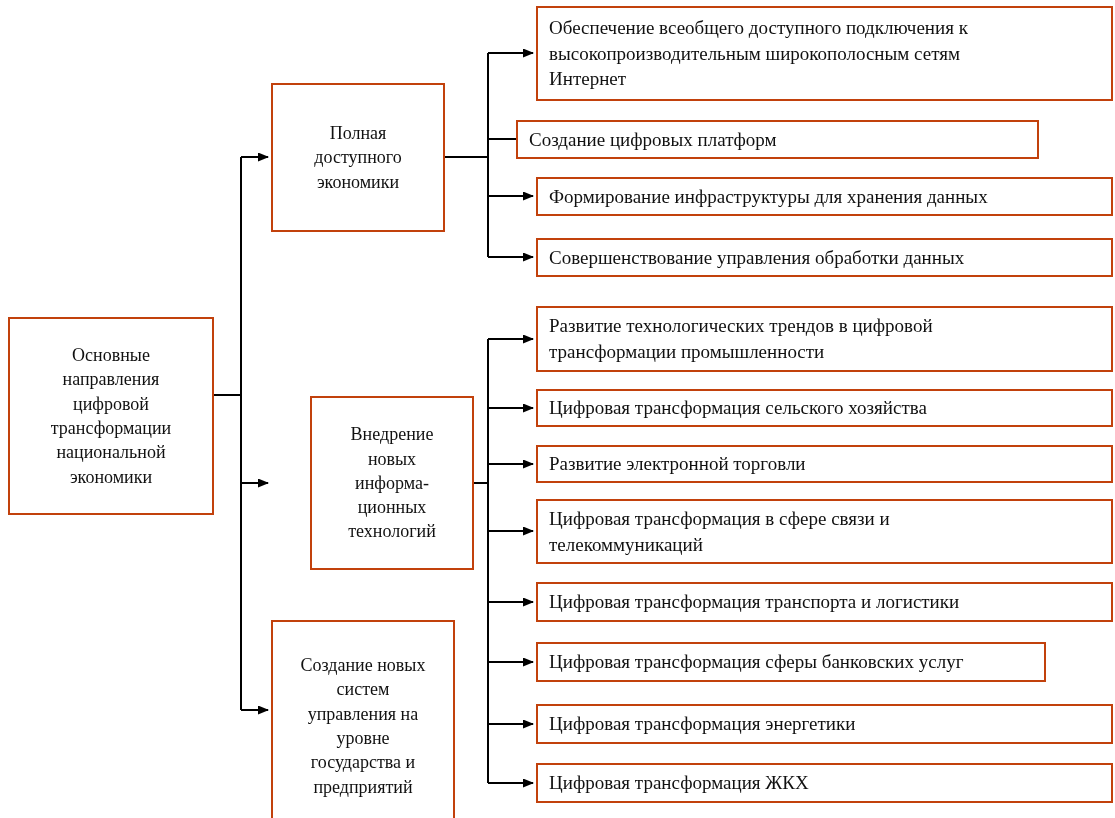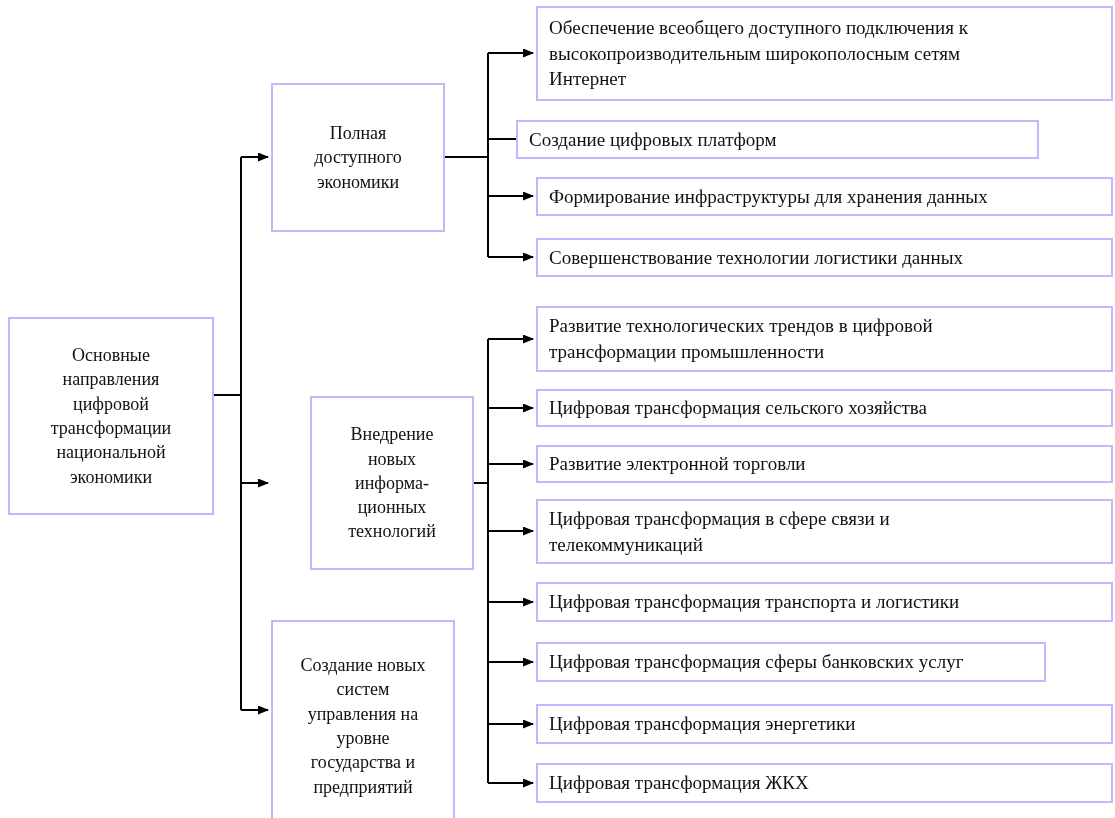--- a/index.html
+++ b/index.html
@@ -14,21 +14,21 @@
   }
   .connectors {
     position: absolute;
     left: 0; top: 0;
     width: 1115px; height: 818px;
     pointer-events: none;
   }
   .box {
     position: absolute;
     box-sizing: border-box;
-    border: 2px solid #c4b5fd;
+    border: 2px solid #c2410c;
     background: #ffffff;
     display: flex;
     align-items: center;
     white-space: pre-line;
     line-height: 1.35;
   }
   .center {
     justify-content: center;
     text-align: center;
     font-size: 18px;
@@ -105,21 +105,21 @@
 предприятий</div>
 
   <div class="box leaf" style="left:536px; top:6px; width:577px; height:95px;">Обеспечение всеобщего доступного подключения к
 высокопроизводительным широкополосным сетям
 Интернет</div>
 
   <div class="box leaf" style="left:516px; top:120px; width:523px; height:39px;">Создание цифровых платформ</div>
 
   <div class="box leaf" style="left:536px; top:177px; width:577px; height:39px;">Формирование инфраструктуры для хранения данных</div>
 
-  <div class="box leaf" style="left:536px; top:238px; width:577px; height:39px;">Совершенствование технологии логистики данных</div>
+  <div class="box leaf" style="left:536px; top:238px; width:577px; height:39px;">Совершенствование управления обработки данных</div>
 
   <div class="box leaf" style="left:536px; top:306px; width:577px; height:66px;">Развитие технологических трендов в цифровой
 трансформации промышленности</div>
 
   <div class="box leaf" style="left:536px; top:389px; width:577px; height:38px;">Цифровая трансформация сельского хозяйства</div>
 
   <div class="box leaf" style="left:536px; top:445px; width:577px; height:38px;">Развитие электронной торговли</div>
 
   <div class="box leaf" style="left:536px; top:499px; width:577px; height:65px;">Цифровая трансформация в сфере связи и
 телекоммуникаций</div>

